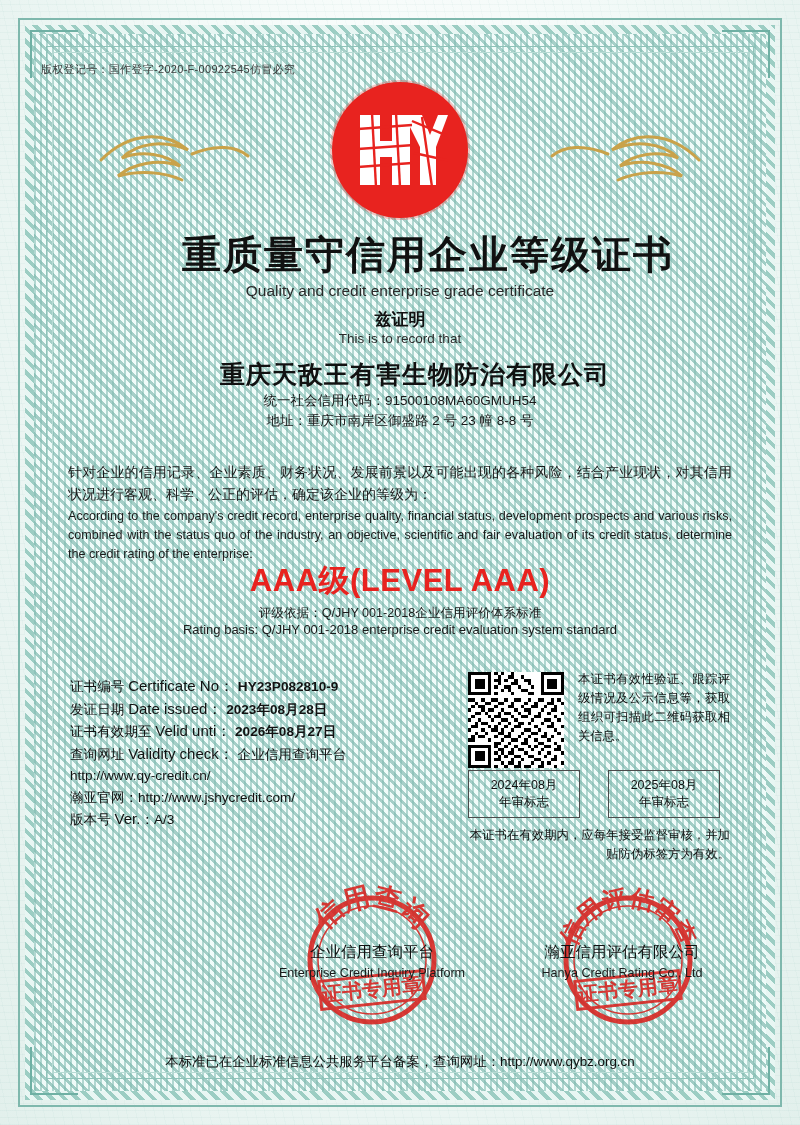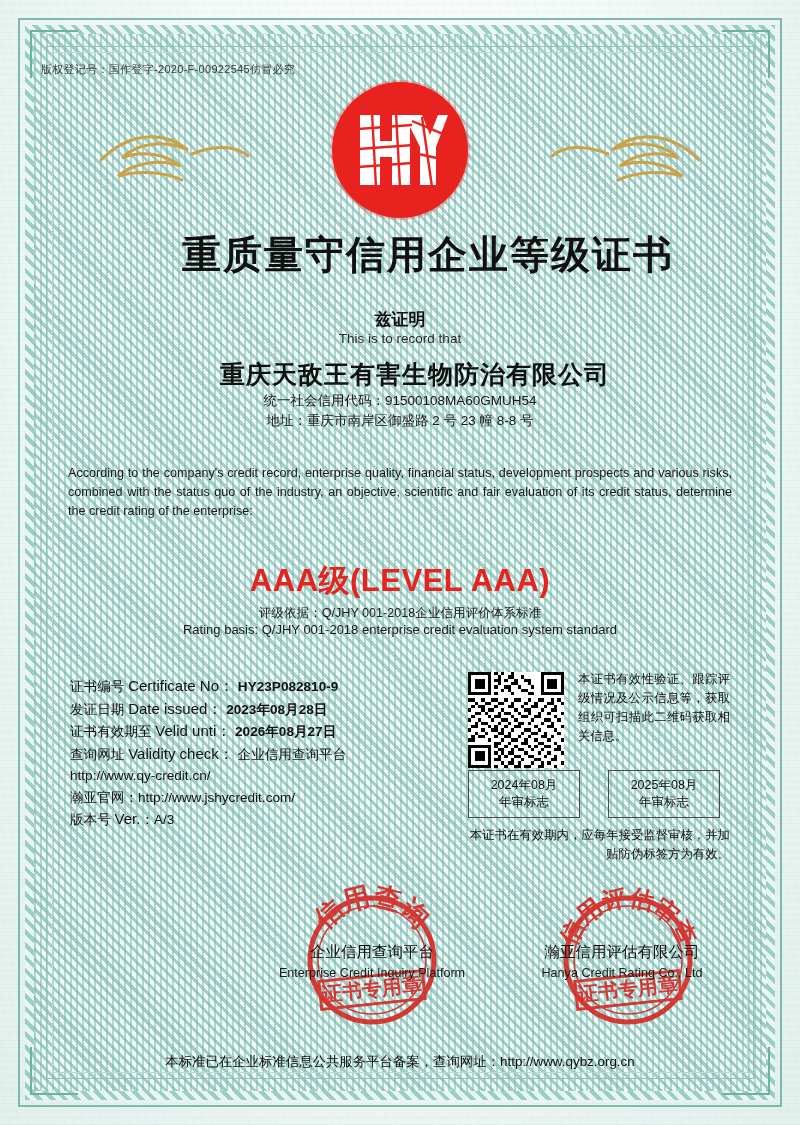--- a/index.html
+++ b/index.html
@@ -218,33 +218,35 @@
         <path d="M20 6 L24 80"></path>
           <path d="M44 6 L48 80"></path>
         <path d="M60 14 L98 30"></path>
           <path d="M62 46 L98 54"></path>
           <path d="M70 10 L80 80"></path>
       </g>
     </svg>
   </div>
 
   <div class="title-cn">重质量守信用企业等级证书</div>
+  <div class="title-en">Quality and credit enterprise grade certificate</div>
 
   <div class="certify-cn">兹证明</div>
   <div class="certify-en">This is to record that</div>
 
   <div class="company">重庆天敌王有害生物防治有限公司</div>
   <div class="code-line">
     <span>统一社会信用代码：</span><span>91500108MA60GMUH54</span>
   </div>
   <div class="addr-line">
     <span>地址：</span><span>重庆市南岸区御盛路 2 号 23 幢 8-8 号</span>
   </div>
 
   <div class="para">
+    <span class="cn">针对企业的信用记录、企业素质、财务状况、发展前景以及可能出现的各种风险，结合产业现状，对其信用状况进行客观、科学、公正的评估，确定该企业的等级为：</span>
     <span class="en">According to the company's credit record, enterprise quality, financial status, development prospects and various risks, combined with the status quo of the industry, an objective, scientific and fair evaluation of its credit status, determine the credit rating of the enterprise:</span>
   </div>
 
   <div class="level">AAA级(LEVEL AAA)</div>
   <div class="basis-cn">评级依据：Q/JHY 001-2018企业信用评价体系标准</div>
   <div class="basis-en">Rating basis: Q/JHY 001-2018 enterprise credit evaluation system standard</div>
 
   <div class="details">
     <div class="row">
       <span>证书编号</span>

